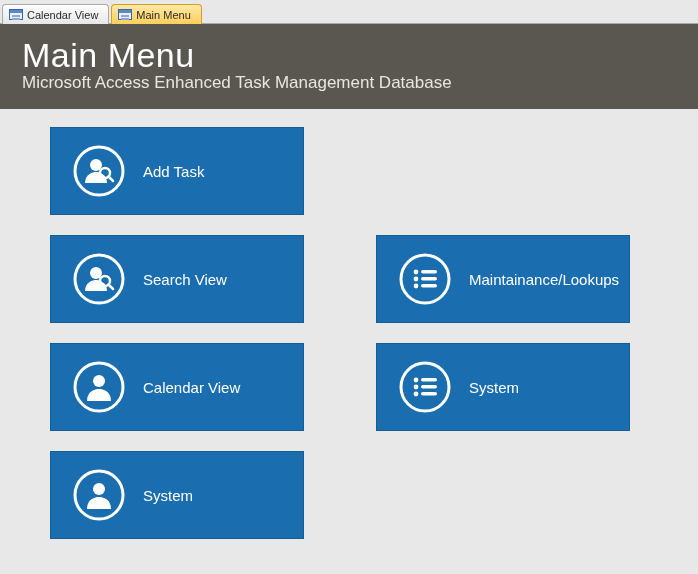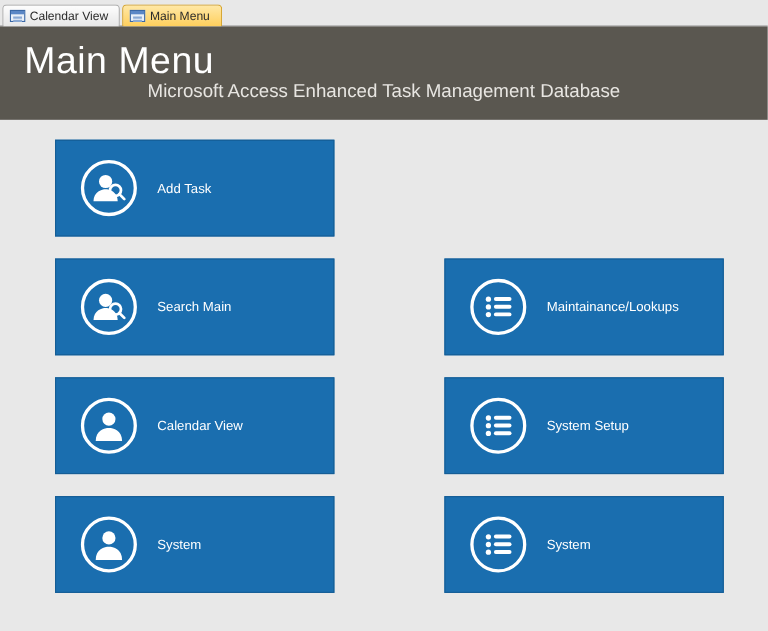--- a/index.html
+++ b/index.html
@@ -65,48 +65,47 @@
   .header h1 {
     font-size: 34px;
     font-weight: 300;
     letter-spacing: 0.5px;
   }
   .header .subtitle {
     font-size: 17px;
     font-weight: 300;
     color: #e8e6e2;
     margin-top: -2px;
-    text-align: center;
   }
 
   
   .menu-grid {
     position: relative;
     padding: 18px 0 20px 50px;
     background: #e8e8e8;
   }
   .col { position: absolute; width: 254px; }
   .col-left { left: 50px; top: 18px; }
-  .col-right { left: 404px; top: 18px; }
+  .col-right { left: 376px; top: 18px; }
 
   .tile {
     display: flex;
     align-items: center;
     gap: 18px;
     background: #1a6eaf;
     color: #fff;
     width: 254px;
     height: 88px;
     padding: 0 18px 0 22px;
     margin-bottom: 20px;
     cursor: pointer;
     border: 1px solid #155d95;
   }
   .tile .label {
-    font-size: 12px;
+    font-size: 15px;
     font-weight: 400;
   }
   .tile svg { flex-shrink: 0; }
   .spacer { height: 108px; }
 
 </style>
 </head>
 <body>
 
 <div class="tab-strip">
@@ -141,21 +140,21 @@
     </div>
 
     <div class="tile">
       <svg width="52" height="52" viewBox="0 0 52 52">
         <circle cx="26" cy="26" r="24" fill="none" stroke="#fff" stroke-width="3"></circle>
         <circle cx="23" cy="20" r="6" fill="#fff"></circle>
         <path d="M12 38 C12 29 20 27 23 27 C26 27 34 29 34 38 Z" fill="#fff"></path>
         <circle cx="32" cy="28" r="5" fill="none" stroke="#fff" stroke-width="2.5"></circle>
         <line x1="35.5" y1="31.5" x2="40" y2="36" stroke="#fff" stroke-width="2.5" stroke-linecap="round"></line>
       </svg>
-      <span class="label">Search Main</span>
+      <span class="label">Search View</span>
     </div>
 
     <div class="tile">
       <svg width="52" height="52" viewBox="0 0 52 52">
         <circle cx="26" cy="26" r="24" fill="none" stroke="#fff" stroke-width="3"></circle>
         <circle cx="26" cy="20" r="6" fill="#fff"></circle>
         <path d="M14 40 C14 30 22 28 26 28 C30 28 38 30 38 40 Z" fill="#fff"></path>
       </svg>
       <span class="label">Calendar View</span>
     </div>
@@ -179,40 +178,28 @@
         <circle cx="17" cy="19" r="2.4" fill="#fff"></circle>
         <rect x="22" y="17" width="16" height="3.6" rx="1.8" fill="#fff"></rect>
         <circle cx="17" cy="26" r="2.4" fill="#fff"></circle>
         <rect x="22" y="24" width="16" height="3.6" rx="1.8" fill="#fff"></rect>
         <circle cx="17" cy="33" r="2.4" fill="#fff"></circle>
         <rect x="22" y="31" width="16" height="3.6" rx="1.8" fill="#fff"></rect>
       </svg>
       <span class="label">Maintainance/Lookups</span>
     </div>
 
+
     <div class="tile">
       <svg width="52" height="52" viewBox="0 0 52 52">
         <circle cx="26" cy="26" r="24" fill="none" stroke="#fff" stroke-width="3"></circle>
         <circle cx="17" cy="19" r="2.4" fill="#fff"></circle>
         <rect x="22" y="17" width="16" height="3.6" rx="1.8" fill="#fff"></rect>
         <circle cx="17" cy="26" r="2.4" fill="#fff"></circle>
         <rect x="22" y="24" width="16" height="3.6" rx="1.8" fill="#fff"></rect>
         <circle cx="17" cy="33" r="2.4" fill="#fff"></circle>
         <rect x="22" y="31" width="16" height="3.6" rx="1.8" fill="#fff"></rect>
       </svg>
-      <span class="label">System Setup</span>
-    </div>
-
-    <div class="tile">
-      <svg width="52" height="52" viewBox="0 0 52 52">
-        <circle cx="26" cy="26" r="24" fill="none" stroke="#fff" stroke-width="3"></circle>
-        <circle cx="17" cy="19" r="2.4" fill="#fff"></circle>
-        <rect x="22" y="17" width="16" height="3.6" rx="1.8" fill="#fff"></rect>
-        <circle cx="17" cy="26" r="2.4" fill="#fff"></circle>
-        <rect x="22" y="24" width="16" height="3.6" rx="1.8" fill="#fff"></rect>
-        <circle cx="17" cy="33" r="2.4" fill="#fff"></circle>
-        <rect x="22" y="31" width="16" height="3.6" rx="1.8" fill="#fff"></rect>
-      </svg>
       <span class="label">System</span>
     </div>
   </div>
 
 </div>
 
 </body></html>

